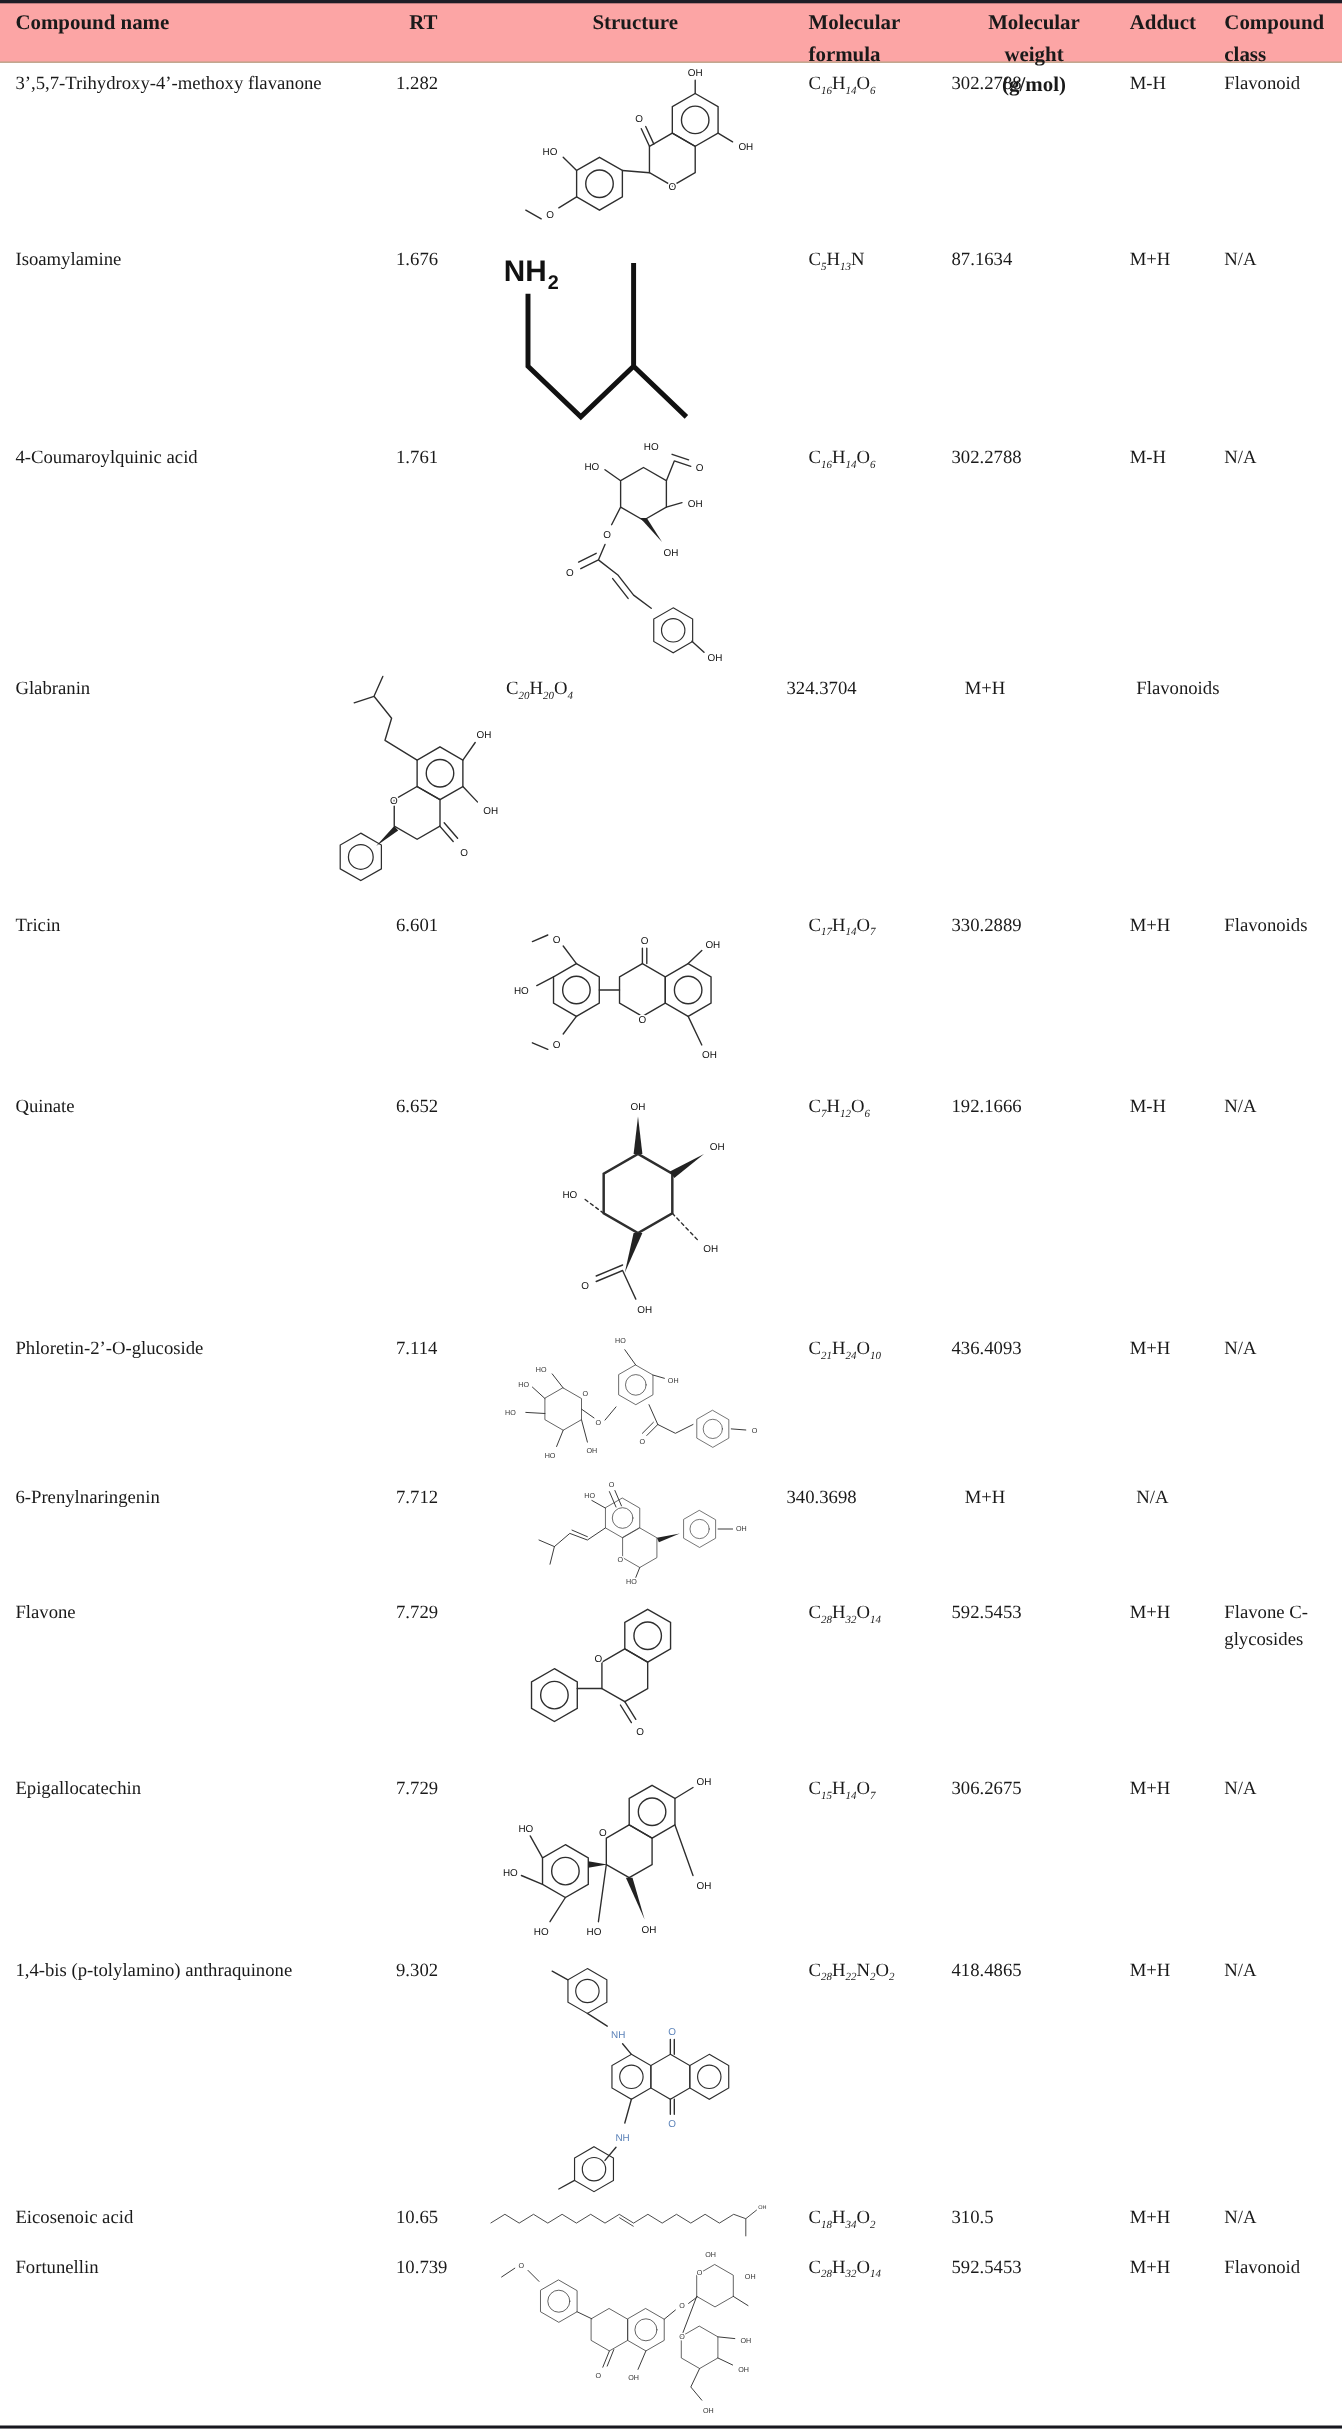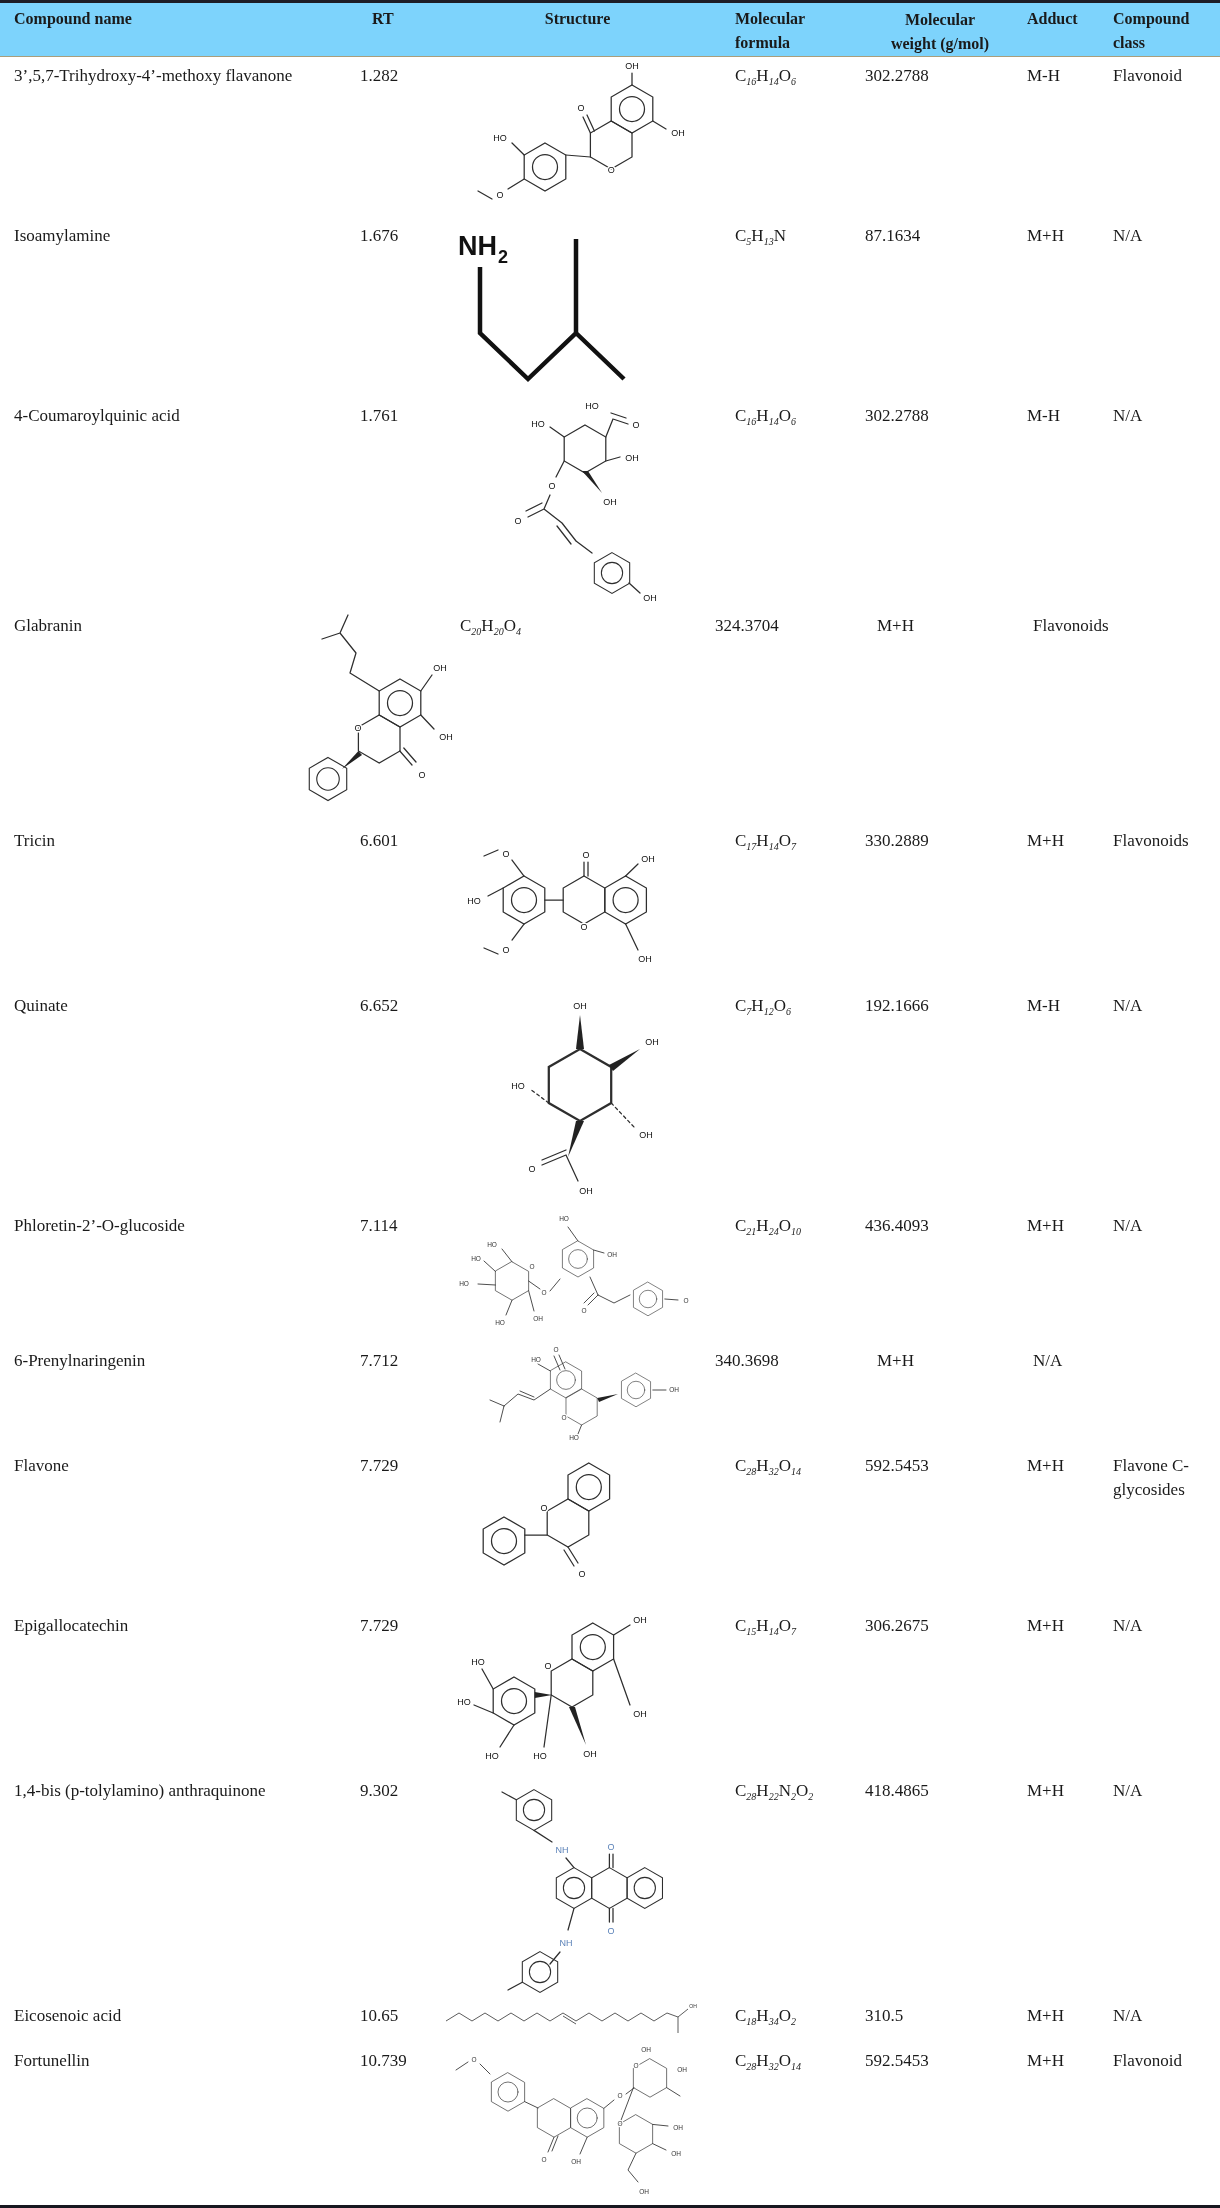--- a/index.html
+++ b/index.html
@@ -1,21 +1,21 @@
 <!DOCTYPE html>
 <html><head>
 <meta charset="utf-8">
 <style>
   html,body{margin:0;padding:0;background:#fff;}
   .page{width:1220px;height:2208px;background:#fff;position:relative;overflow:hidden;
         font-family:"Liberation Serif", serif;color:#1a1a1a;}
   .tbl{width:1220px;border-bottom:4px solid #17171f;}
   .hdr{display:grid;grid-template-columns:350px 90px 275px 150px 150px 80px 125px;
-       background:#7dd3fc;border-top:3px solid #1d1d26;border-bottom:1px solid #a99e7c;
-       height:57px;box-sizing:border-box;font-weight:bold;font-size:16px;line-height:1.5;}
+       background:#fca5a5;border-top:3px solid #1d1d26;border-bottom:1px solid #a99e7c;
+       height:57px;box-sizing:border-box;font-weight:bold;font-size:19px;line-height:1.5;}
   .hdr>div{padding-top:4px;box-sizing:border-box;}
   .hc1{padding-left:14px;}
   .hc2{padding-left:22px;}
   .hc3{text-align:center;}
   .hc4{padding-left:20px;padding-right:30px;}
   .hc5{display:flex;justify-content:center;align-items:center;}
   .hc5 span{display:inline-block;width:116px;text-align:center;}
   .hc6{padding-left:12px;}
   .hc7{padding-left:18px;padding-right:20px;}
   .row{display:grid;grid-template-columns:350px 90px 275px 150px 150px 80px 125px;

